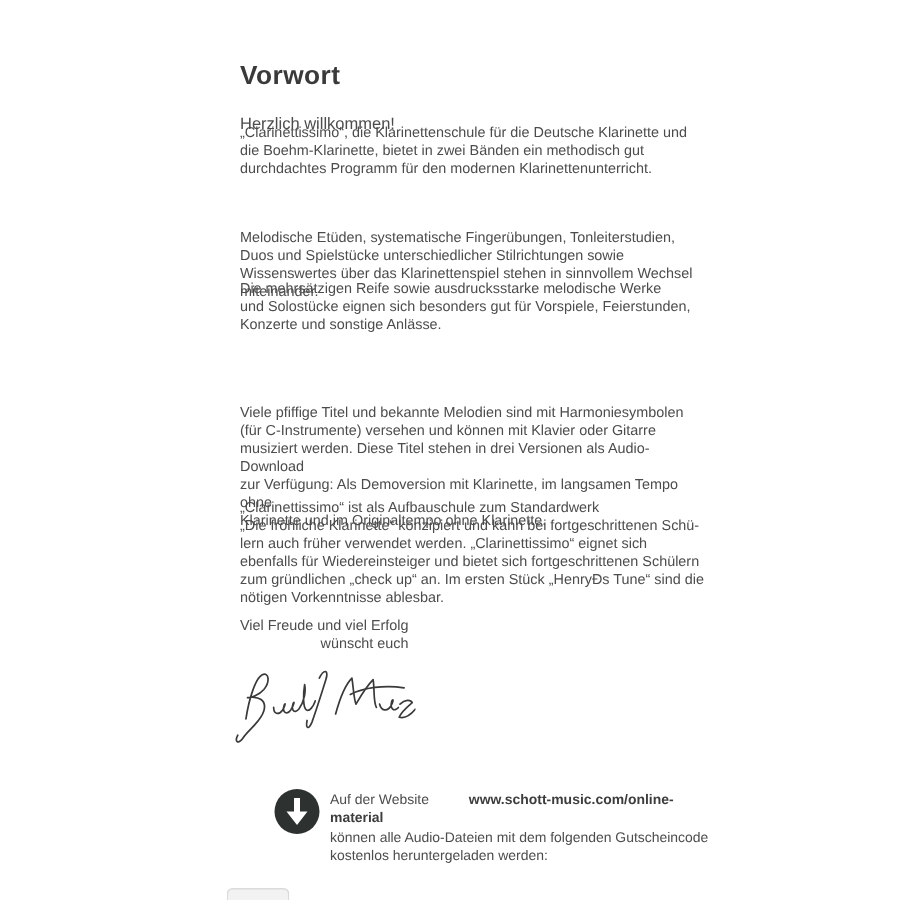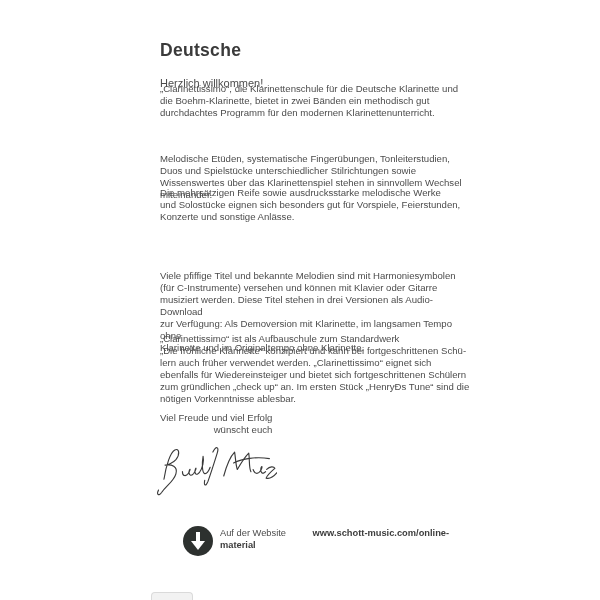--- a/index.html
+++ b/index.html
@@ -61,21 +61,21 @@
     background:#f2f2f2;border:1px solid #dadada;border-bottom:none;
     border-radius:4px 4px 0 0;
   }
   .sig-stroke{fill:none;stroke:#3a3a3a;stroke-width:2.1;stroke-linecap:round;stroke-linejoin:round;}
 </style>
 </head>
 <body>
 
 <div class="page">
 
-  <h1 class="title">Deutsche</h1>
+  <h1 class="title">Vorwort</h1>
 
   <div class="greeting">Herzlich willkommen!</div>
 
   <p class="para p1">„Clarinettissimo“, die Klarinettenschule für die Deutsche Klarinette und
 die Boehm-Klarinette, bietet in zwei Bänden ein methodisch gut
 durchdachtes Programm für den modernen Klarinettenunterricht.</p>
   <p class="para p2">Melodische Etüden, systematische Fingerübungen, Tonleiterstudien,
 Duos und Spielstücke unterschiedlicher Stilrichtungen sowie
 Wissenswertes über das Klarinettenspiel stehen in sinnvollem Wechsel
 miteinander.</p>
@@ -111,18 +111,20 @@
     </svg>
   </div>
 
   <div class="footer">
     <div class="dl-icon">
       <div class="shaft"></div>
       <div class="head"></div>
     </div>
     <div class="footer-text">
       <span>Auf der Website </span><span class="footer-url">www.schott-music.com/online-material</span>
+      <div class="footer-line">können alle Audio-Dateien mit dem folgenden Gutscheincode</div>
+      <div class="footer-line">kostenlos heruntergeladen werden:</div>
     </div>
   </div>
 
   <div class="code-box"></div>
 
 </div>
 
 </body></html>

